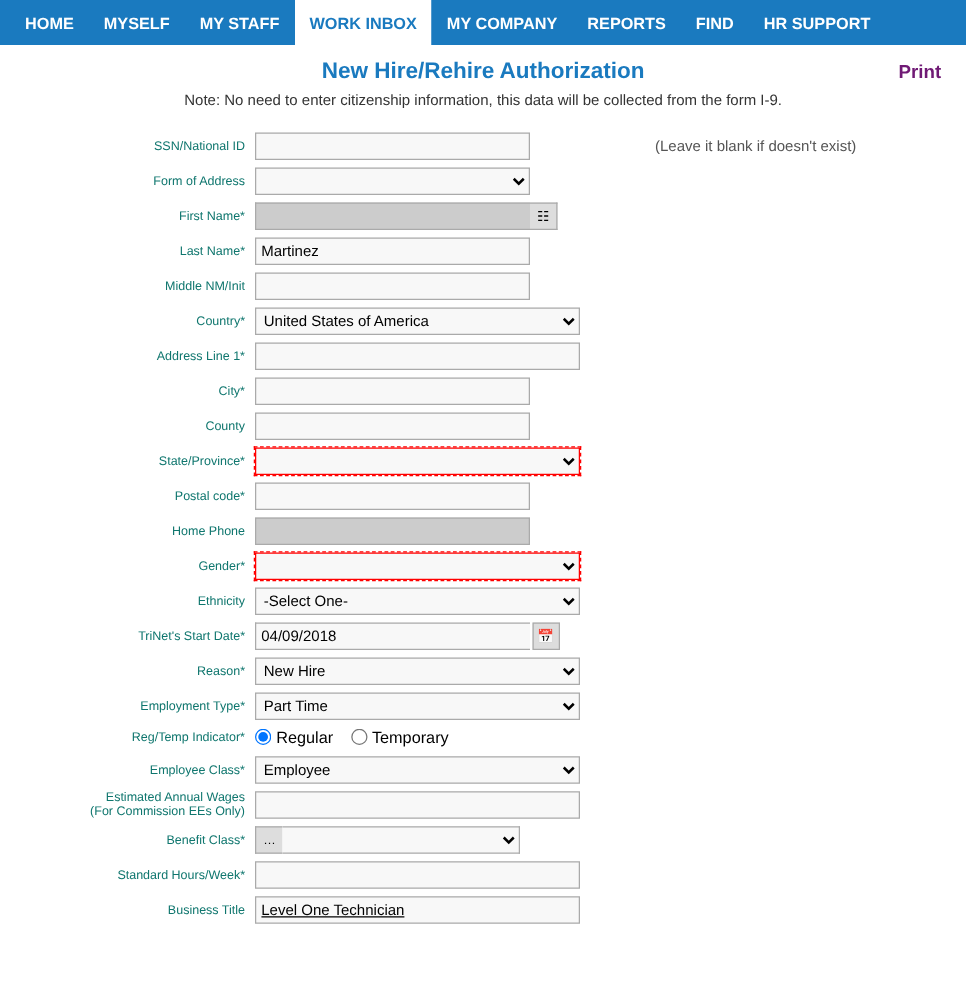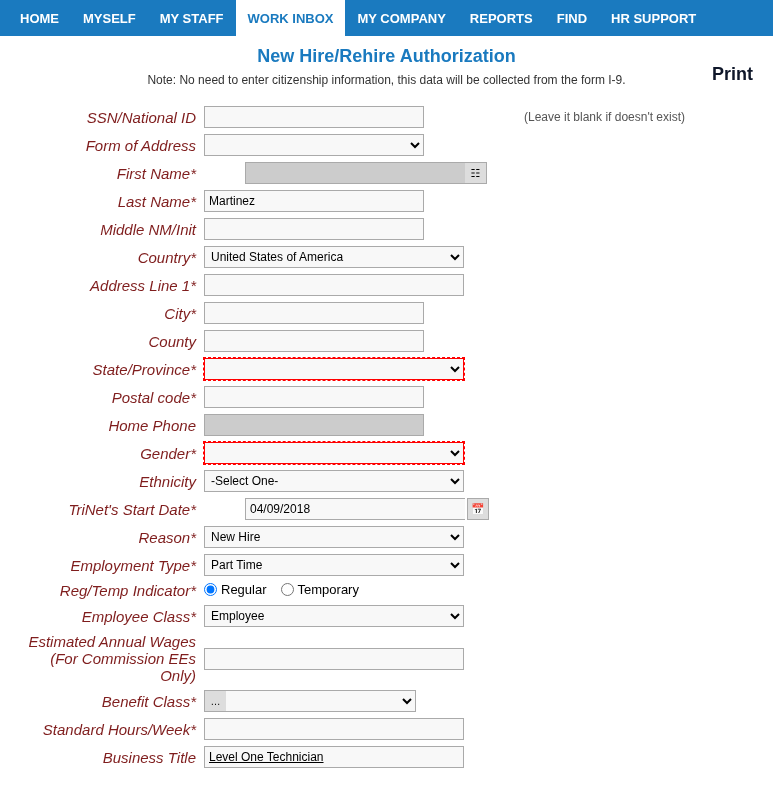--- a/index.html
+++ b/index.html
@@ -39,23 +39,23 @@
       text-align: center;
       color: #1a7abf;
       font-size: 18px;
       font-weight: bold;
       margin-bottom: 4px;
       position: relative;
     }
     .print-link {
       position: absolute;
       right: 0;
-      top: 18px;
-      color: #0f172a;
-      font-size: 18px;
+      top: 3px;
+      color: #701a75;
+      font-size: 15px;
       cursor: pointer;
     }
 
     .note-text {
       text-align: center;
       font-size: 12px;
       color: #333;
       margin-bottom: 14px;
       line-height: 1.5;
     }
@@ -68,23 +68,22 @@
     .form-table tr {
       margin-bottom: 4px;
     }
     .form-table td {
       padding: 3px 4px;
       vertical-align: middle;
     }
     .label-cell {
       text-align: right;
       width: 180px;
-      font-style: italic;
-      font-size: 15px;
-      color: #7f1d1d;
+      font-size: 10px;
+      color: #0f766e;
       padding-right: 8px;
       white-space: nowrap;
     }
     .input-cell {
       width: 320px;
     }
     .hint-cell {
       color: #555;
       font-size: 12px;
       padding-left: 6px;
@@ -118,21 +117,20 @@
       border: 1px solid red;
       outline: 1px dashed red;
     }
 
     .input-with-icon {
       display: inline-flex;
       align-items: center;
     }
     .input-with-icon input {
       border-right: none;
-      margin-left: 41px;
     }
     .icon-btn {
       display: inline-flex;
       align-items: center;
       justify-content: center;
       width: 22px;
       height: 22px;
       border: 1px solid #aaa;
       border-left: none;
       background: #ddd;

